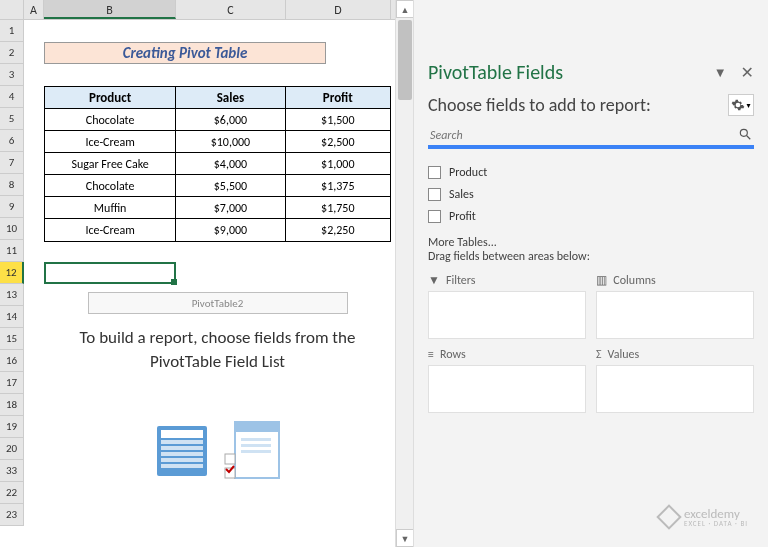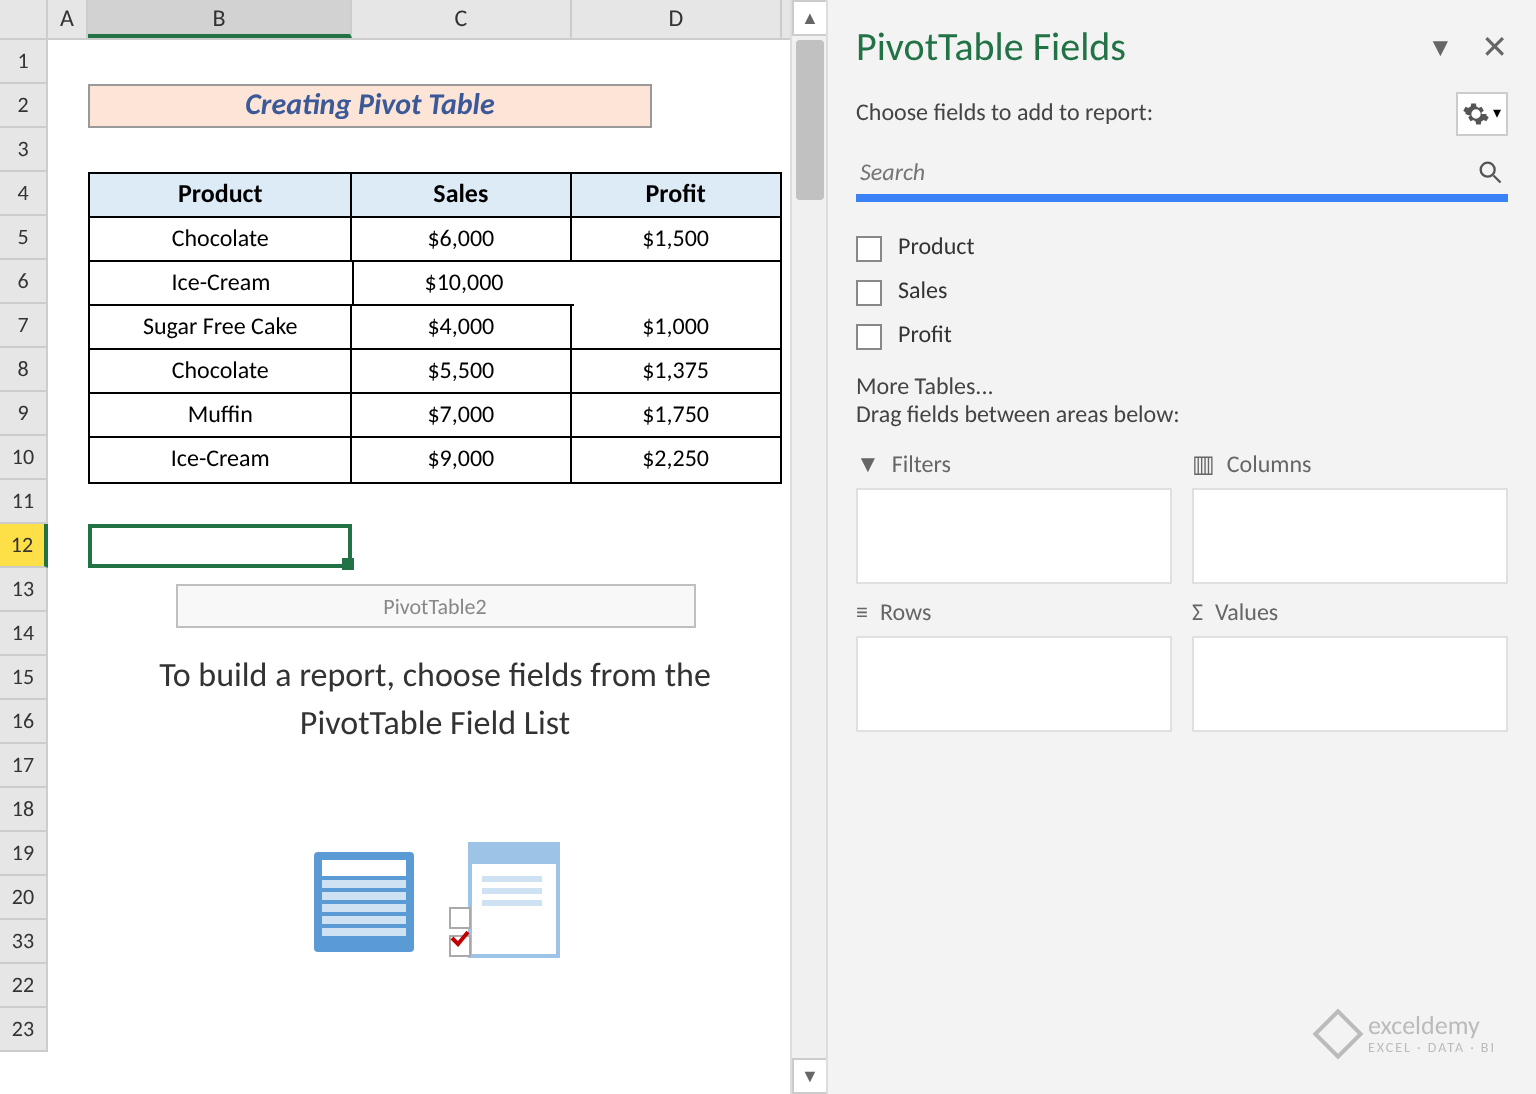--- a/index.html
+++ b/index.html
@@ -40,27 +40,27 @@
 .pivot-imgs { margin-top: 40px; display: flex; justify-content: center; gap: 10px; }
 
 .pict { width: 60px; height: 70px; }
 
 .vscroll { position: absolute; left: 395px; top: 0; width: 18px; height: 547px; background: #f0f0f0; border-left: 1px solid #ddd; }
 .vscroll-btn { width: 18px; height: 18px; background: #fff; border: 1px solid #ccc; display: flex; align-items: center; justify-content: center; font-size: 9px; color: #666; }
 .vscroll-thumb { position: absolute; left: 2px; top: 20px; width: 14px; height: 80px; background: #c1c1c1; border-radius: 2px; }
 .vscroll-bot { position: absolute; bottom: 0; }
 
 .pane { position: absolute; left: 413px; top: 0; width: 355px; height: 547px; background: #f3f3f3; border-left: 1px solid #ddd; padding: 12px 14px; }
-.pane-title-row { display: flex; align-items: center; justify-content: space-between; margin-bottom: 4px; }
+.pane-title-row { display: flex; align-items: center; justify-content: space-between; margin-bottom: 4px; margin-top: 48px; }
 .pane-title { font-size: 20px; color: #217346; font-weight: 400; }
 .pane-icons { display: flex; gap: 14px; align-items: center; }
 .pane-icon { font-size: 13px; color: #666; cursor: pointer; }
 .pane-close { font-size: 16px; color: #666; cursor: pointer; font-weight: 300; }
 .pane-sub-row { display: flex; align-items: center; justify-content: space-between; margin: 10px 0 8px; }
-.pane-sub { font-size: 12px; color: #444; }
+.pane-sub { font-size: 18px; color: #444; }
 .gear-btn { width: 26px; height: 22px; border: 1px solid #ccc; background: #fff; display: flex; align-items: center; justify-content: center; font-size: 12px; cursor: pointer; }
 .search-box { position: relative; margin-bottom: 12px; }
 .search-input { width: 100%; height: 24px; border: none; border-bottom: 4px solid #3b82f6; background: transparent; font-size: 12px; padding: 2px 24px 2px 2px; font-style: italic; color: #888; outline: none; }
 .search-icon { position: absolute; right: 2px; top: 3px; font-size: 14px; color: #666; }
 
 .field-list { margin-bottom: 8px; }
 .field-item { display: flex; align-items: center; height: 22px; font-size: 12px; color: #333; cursor: pointer; }
 .field-chk { width: 13px; height: 13px; border: 1px solid #888; margin-right: 8px; background: #fff; }
 .more-tables { font-size: 12px; color: #444; margin-top: 8px; cursor: pointer; }
 
@@ -123,20 +123,21 @@
     </div>
     <div id="dt-body">
         <div class="dt-row">
           <div class="dt-cell dt-B">Chocolate</div>
           <div class="dt-cell dt-C">$6,000</div>
           <div class="dt-cell dt-D">$1,500</div>
         </div>
         <div class="dt-row">
           <div class="dt-cell dt-B">Ice-Cream</div>
           <div class="dt-cell dt-C">$10,000</div>
+          <div class="dt-cell dt-D">$2,500</div>
         </div>
         <div class="dt-row">
           <div class="dt-cell dt-B">Sugar Free Cake</div>
           <div class="dt-cell dt-C">$4,000</div>
           <div class="dt-cell dt-D">$1,000</div>
         </div>
         <div class="dt-row">
           <div class="dt-cell dt-B">Chocolate</div>
           <div class="dt-cell dt-C">$5,500</div>
           <div class="dt-cell dt-D">$1,375</div>

